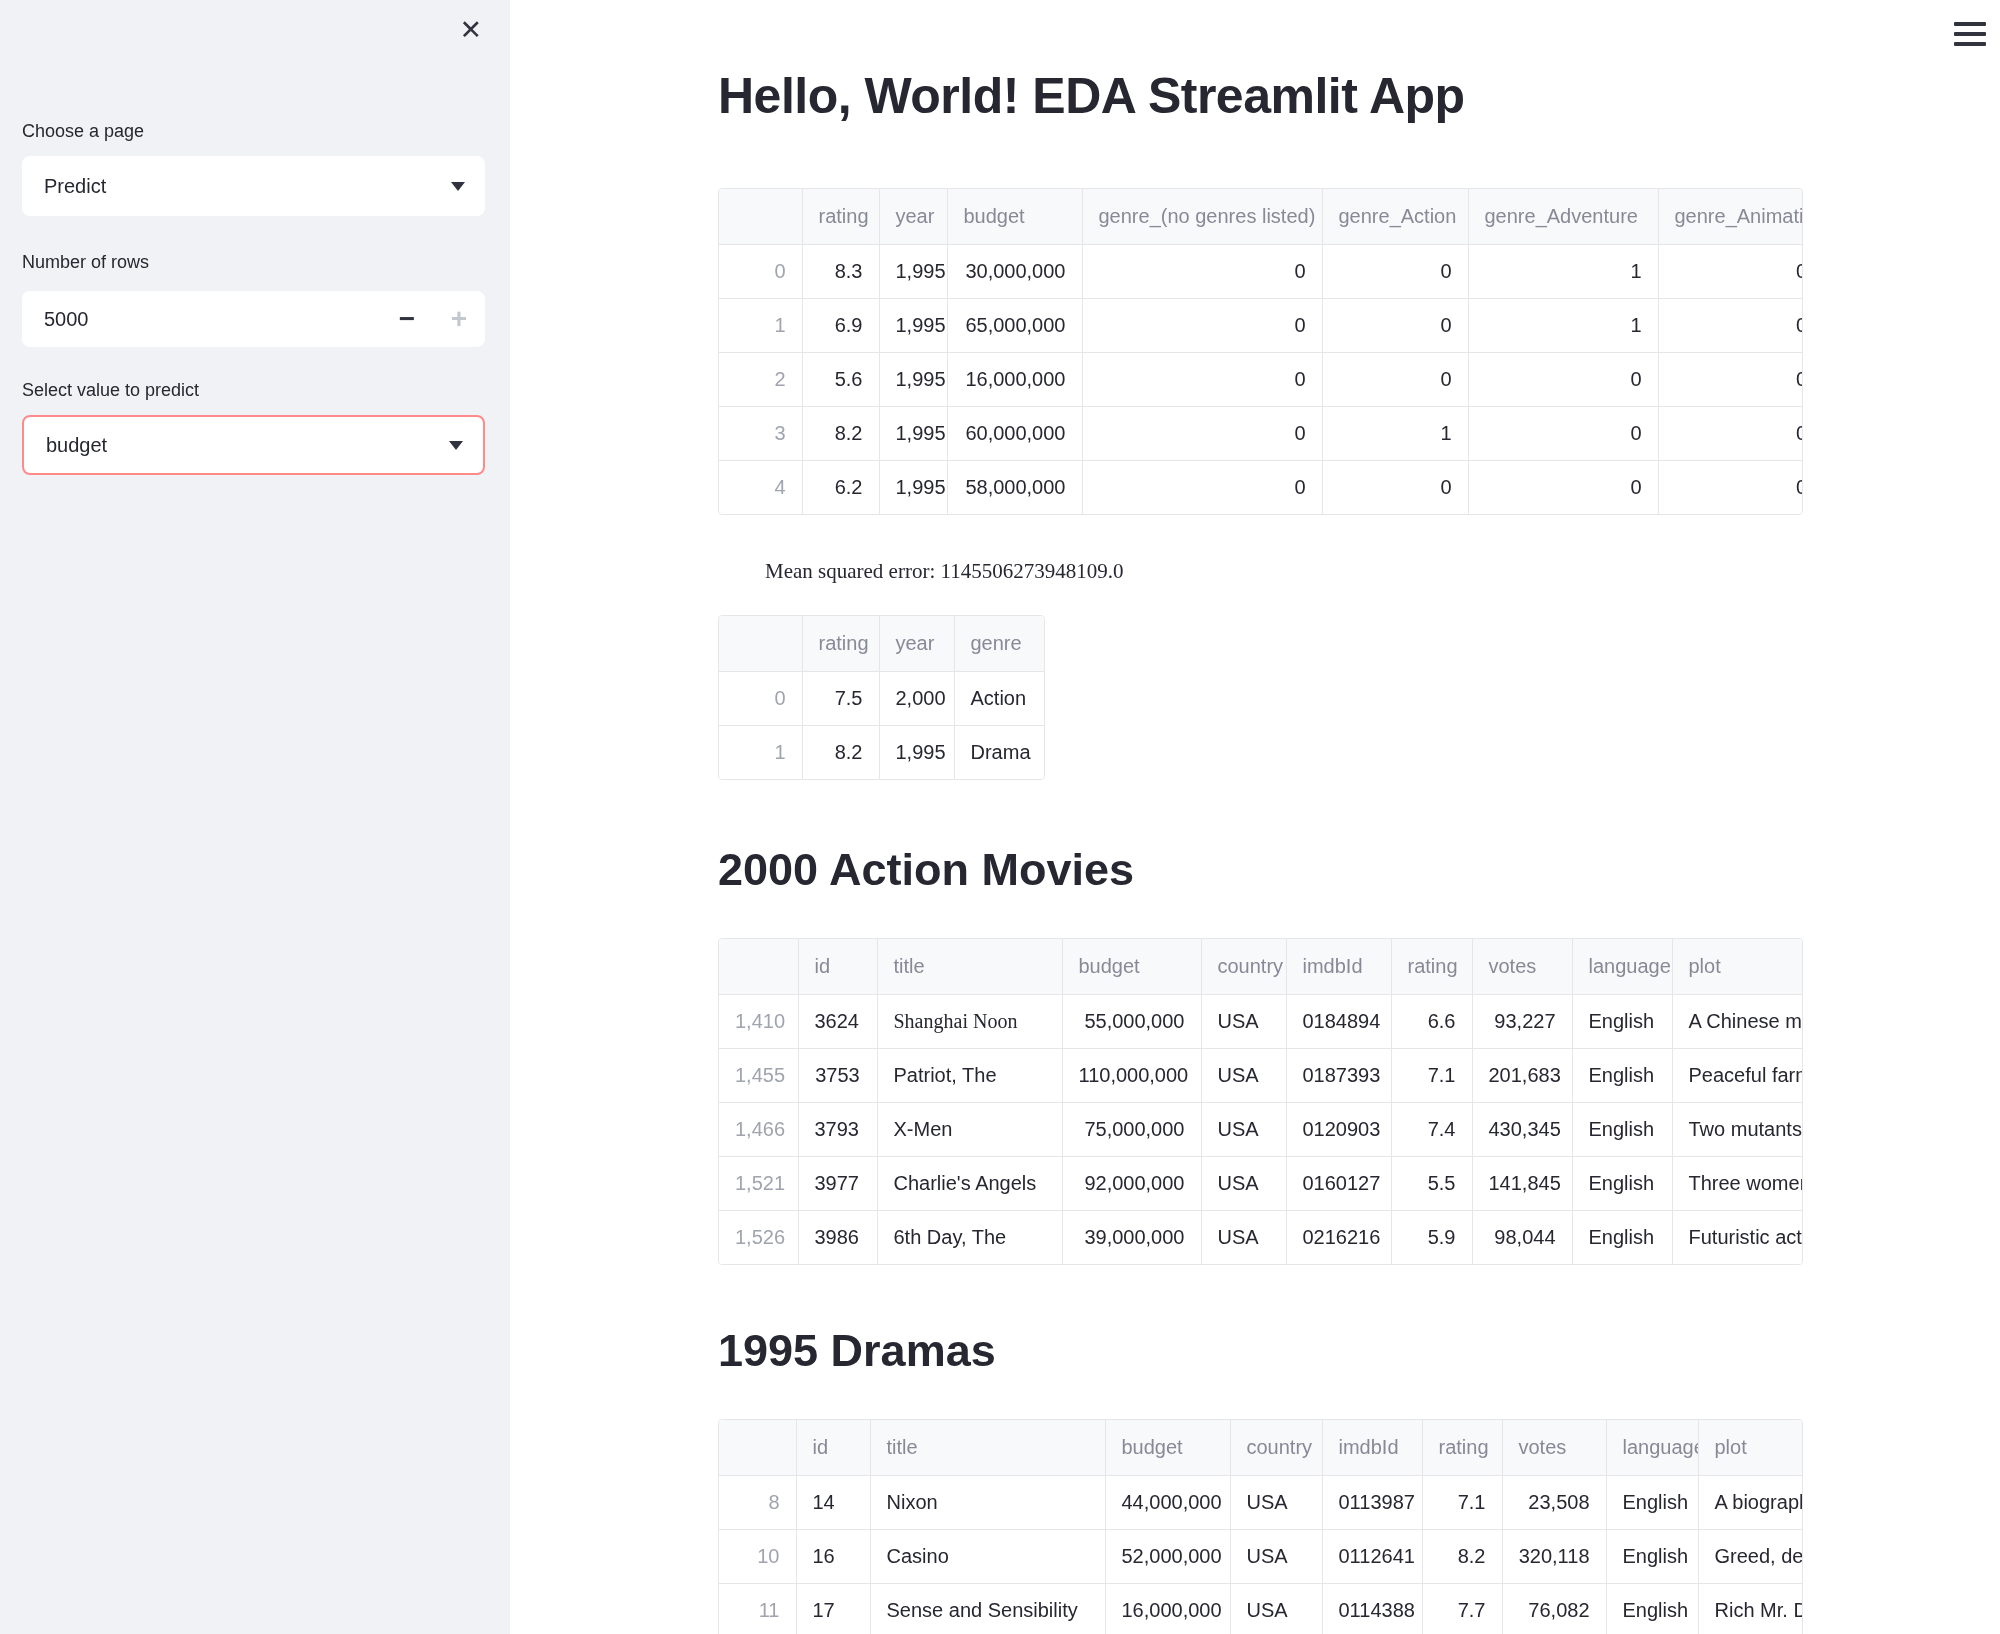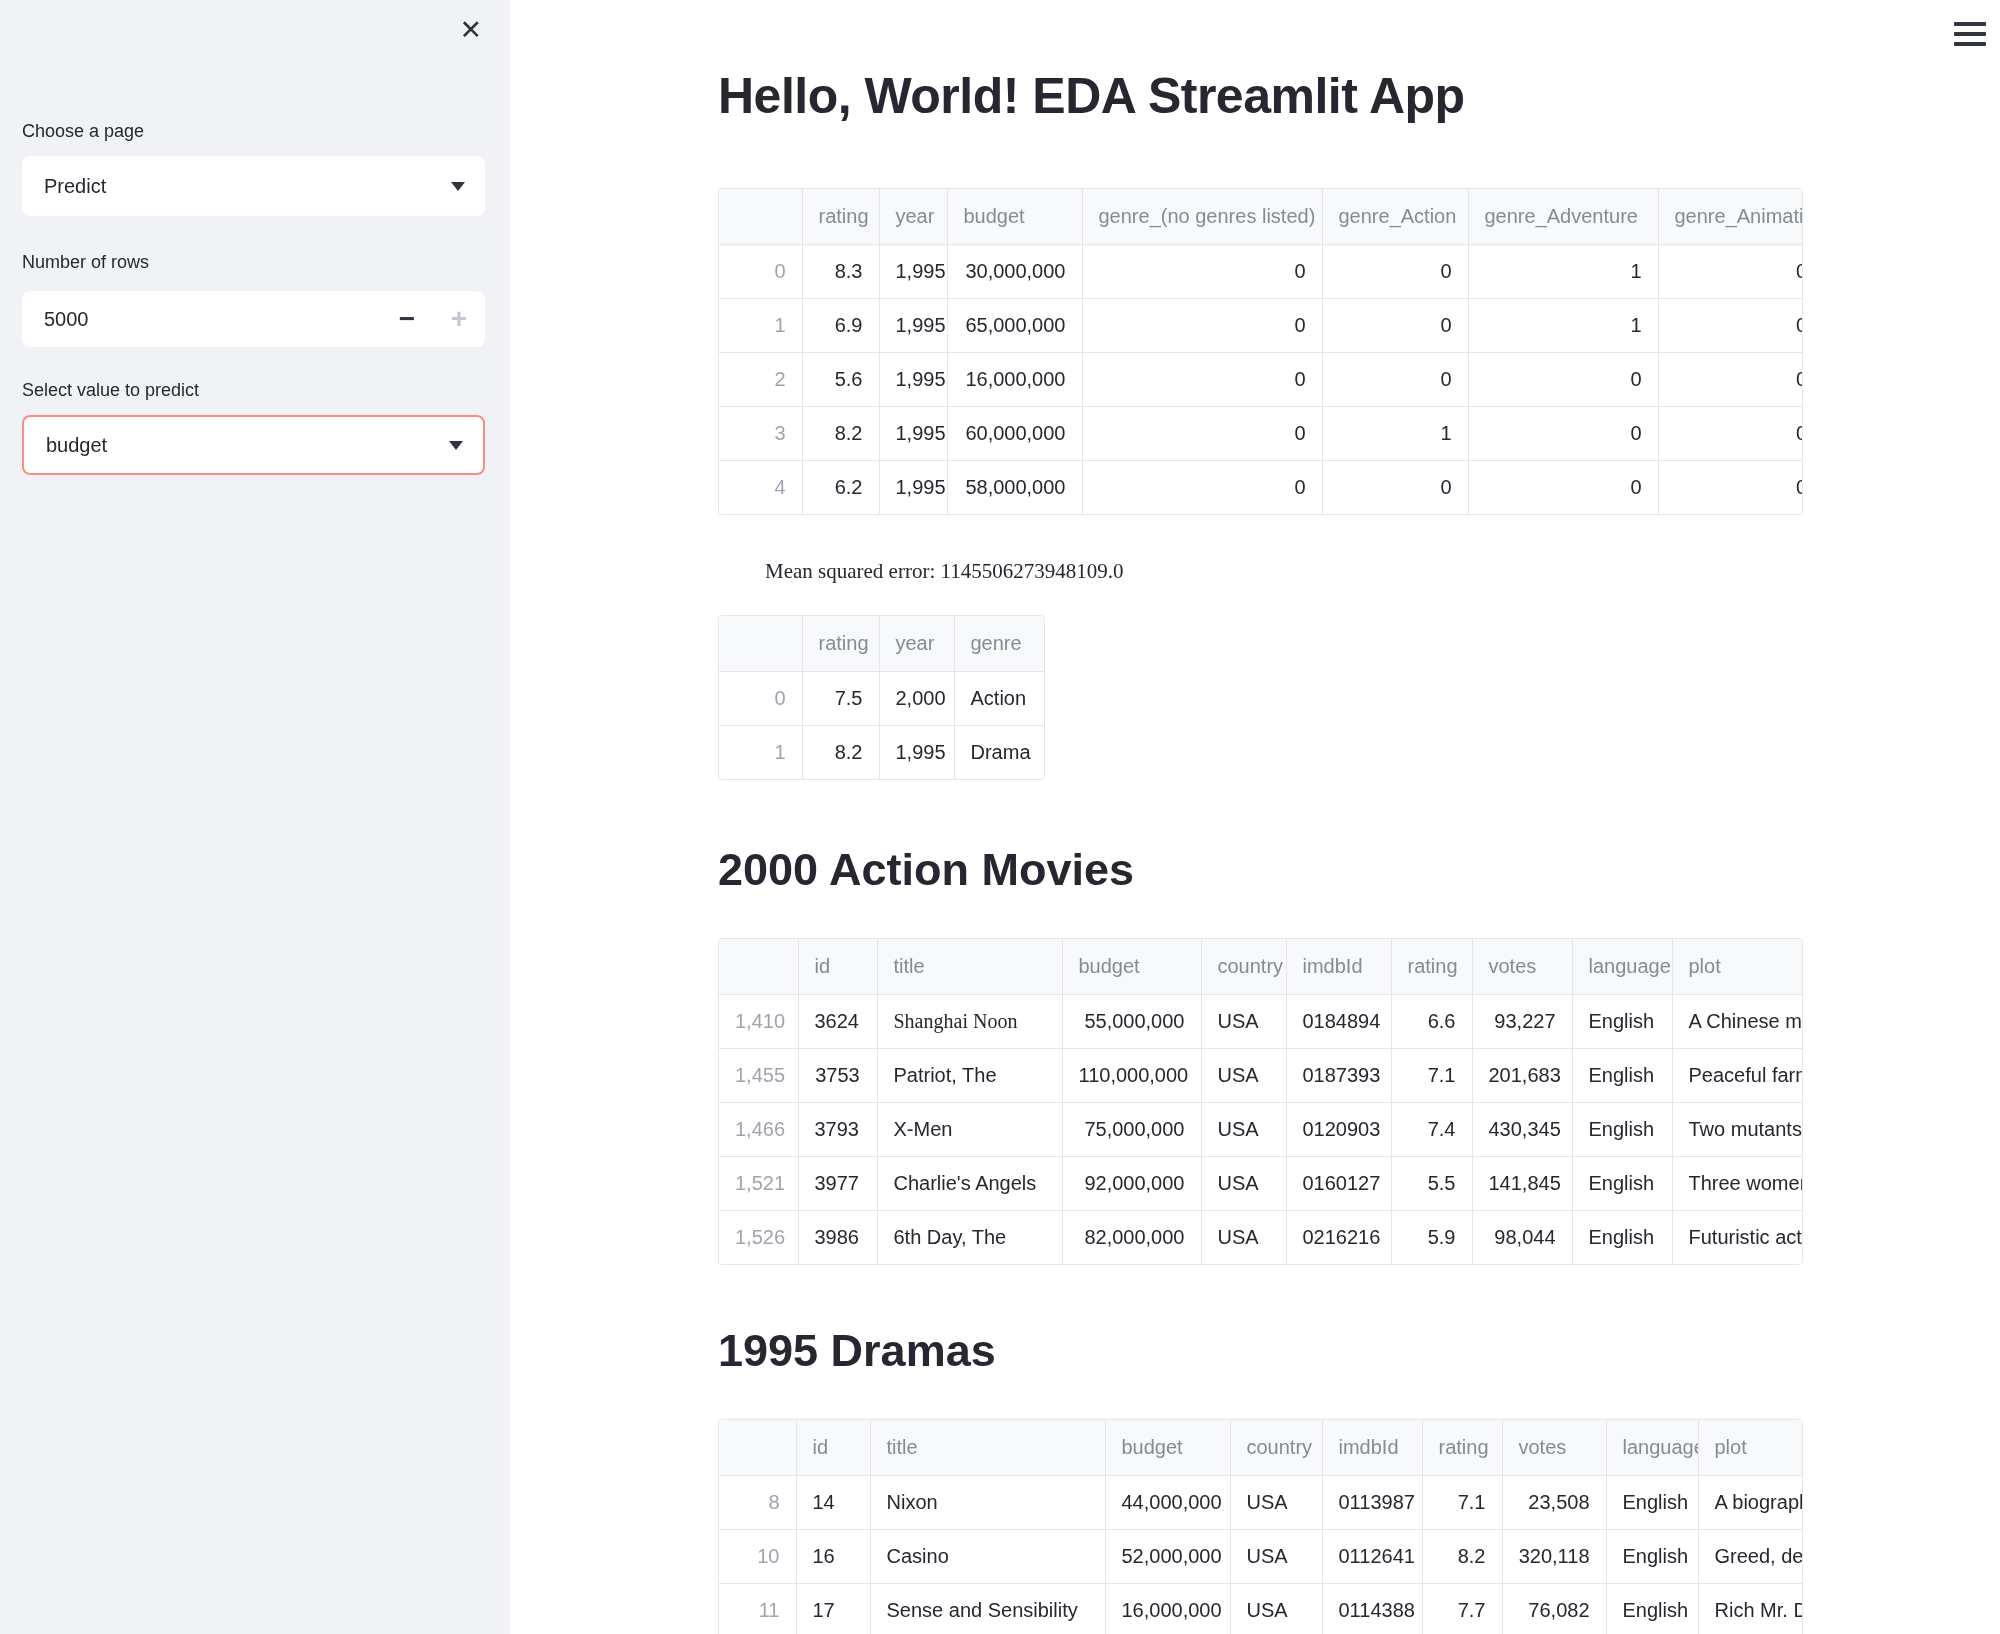--- a/index.html
+++ b/index.html
@@ -277,21 +277,21 @@
               <td style="text-align: left;">0160127</td>
               <td style="text-align: right;">5.5</td>
               <td style="text-align: right;">141,845</td>
               <td style="text-align: left;">English</td>
               <td style="text-align: left;">Three women, de</td>
             </tr>
             <tr>
               <td class="idx" style="text-align: right;">1,526</td>
               <td style="text-align: left;">3986</td>
               <td style="text-align: left;">6th Day, The</td>
-              <td style="text-align: right;">82,000,000</td>
+              <td style="text-align: right;">39,000,000</td>
               <td style="text-align: left;">USA</td>
               <td style="text-align: left;">0216216</td>
               <td style="text-align: right;">5.9</td>
               <td style="text-align: right;">98,044</td>
               <td style="text-align: left;">English</td>
               <td style="text-align: left;">Futuristic action</td>
             </tr>
           </tbody>
         </table>
       </div>

